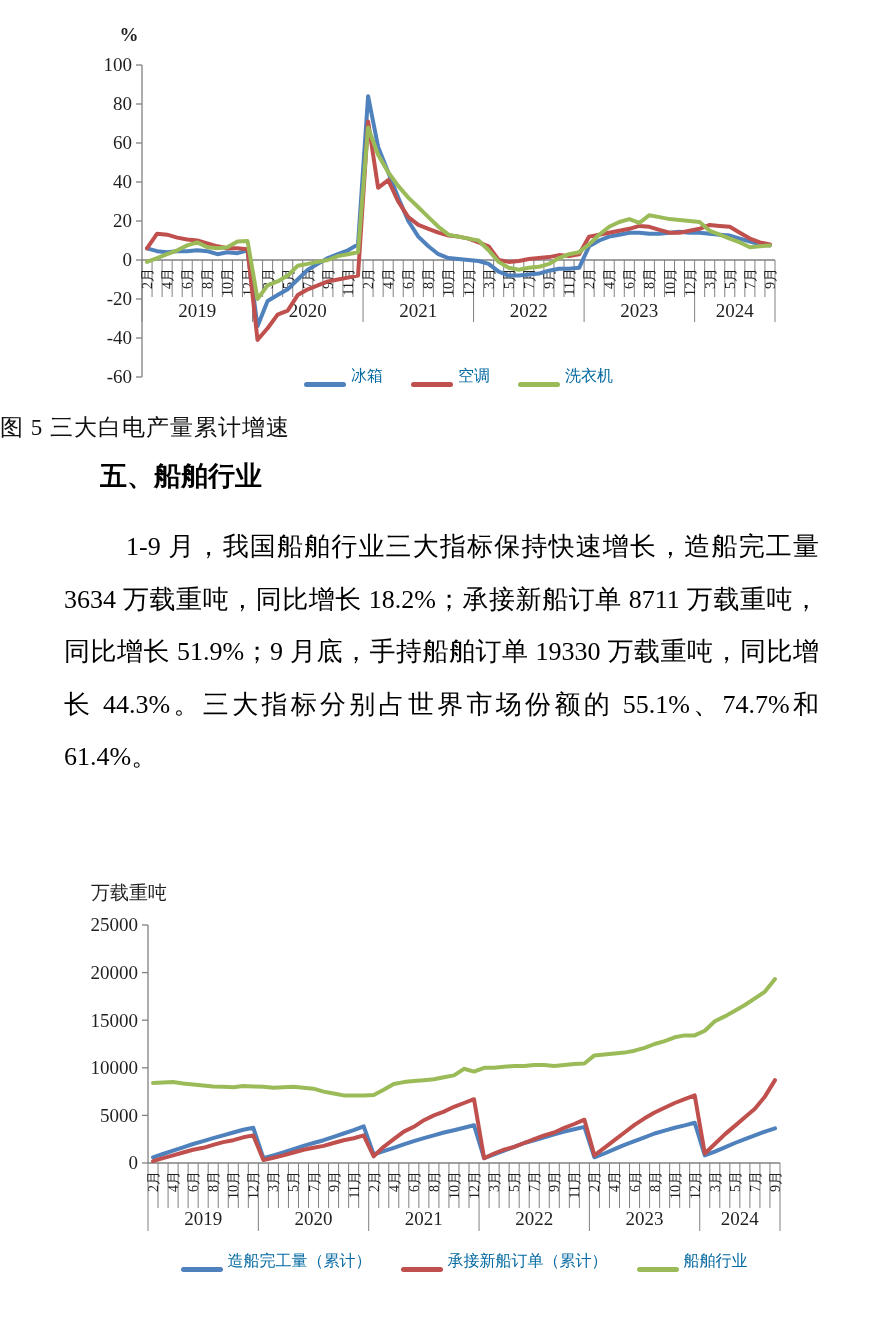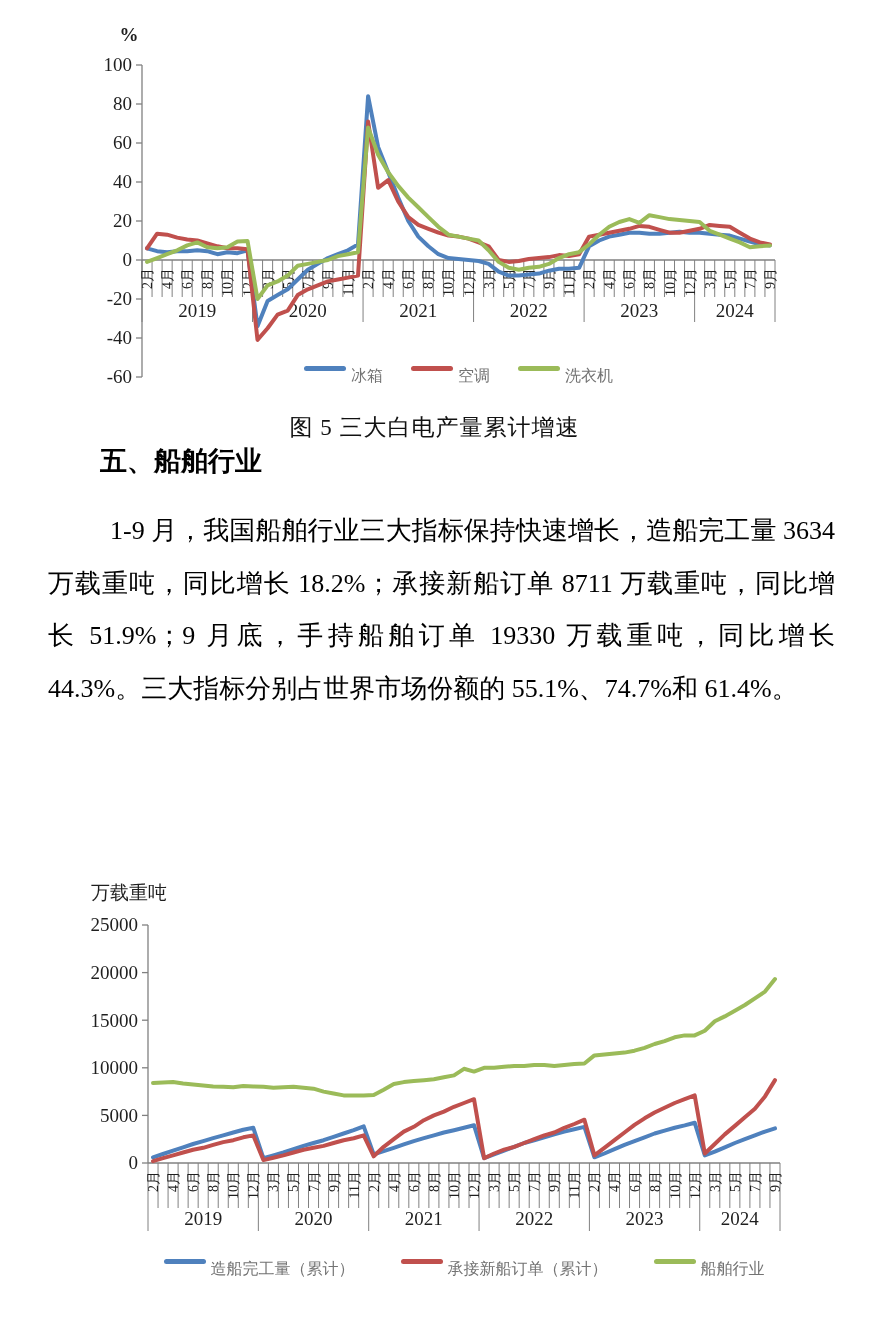--- a/index.html
+++ b/index.html
@@ -2,28 +2,28 @@
 <html><head>
 <meta charset="utf-8">
 <style>
   html,body{margin:0;padding:0;background:#ffffff;}
   .page{position:relative;width:869px;height:1323px;background:#ffffff;overflow:hidden;
         font-family:"Liberation Serif","DejaVu Serif",serif;color:#1a1a1a;}
   .chart-block{position:absolute;}
   .chart-svg{display:block;}
   .chart-svg text{font-family:"Liberation Serif","DejaVu Serif",serif;fill:#1f1f1f;}
   .legend{position:absolute;display:flex;justify-content:center;align-items:center;}
-  .legend-item{display:flex;align-items:flex-start;white-space:nowrap;font-size:16px;color:#737373;}
+  .legend-item{display:flex;align-items:flex-end;white-space:nowrap;font-size:16px;color:#0369a1;}
   .swatch{display:inline-block;width:42px;height:5px;border-radius:2.5px;margin-right:5px;}
-  .fig-caption{position:absolute;left:0;width:869px;text-align:center;font-size:23px;
+  .fig-caption{position:absolute;left:0;width:869px;text-align:left;font-size:23px;
                letter-spacing:1px;color:#111;}
   .section-heading{position:absolute;font-family:"Liberation Sans","DejaVu Sans",sans-serif;
                    font-weight:bold;font-size:27px;color:#000;}
   .body-text{position:absolute;left:48px;top:505px;width:787px;}
-  .body-text p{margin:0;font-size:26px;line-height:52.5px;text-align:justify;
+  .body-text p{margin:16px;font-size:26px;line-height:52.5px;text-align:justify;
                text-indent:62px;color:#000;}
 </style>
 </head>
 <body>
 
 <div class="page">
 
   <div class="chart-block" style="left:55px;top:15px;width:760px;height:368px;">
     <svg id="fig5-svg" class="chart-svg" width="760" height="368" viewBox="0 0 760 368">
         <line x1="87" y1="50" x2="87" y2="362" stroke="#808080" stroke-width="1.3"></line>
@@ -164,21 +164,21 @@
       </span>
       <span class="legend-item">
         <span class="swatch" style="background: rgb(155, 187, 89);"></span>
         <span>洗衣机</span>
       </span>
     </div>
   </div>
 
   <div class="fig-caption" style="top:412px;">图 5  三大白电产量累计增速</div>
 
-  <div class="section-heading" style="left:100px;top:443px;">五、船舶行业</div>
+  <div class="section-heading" style="left:100px;top:458px;">五、船舶行业</div>
 
   <div class="body-text">
     <p>1-9 月，我国船舶行业三大指标保持快速增长，造船完工量 3634 万载重吨，同比增长 18.2%；承接新船订单 8711 万载重吨，同比增长 51.9%；9 月底，手持船舶订单 19330 万载重吨，同比增长 44.3%。三大指标分别占世界市场份额的 55.1%、74.7%和 61.4%。</p>
   </div>
 
   <div class="chart-block" style="left:55px;top:875px;width:760px;height:400px;">
     <svg id="fig6-svg" class="chart-svg" width="760" height="360" viewBox="0 0 760 360">
         <line x1="93" y1="50" x2="93" y2="288" stroke="#808080" stroke-width="1.3"></line>
         <line x1="87" y1="288" x2="93" y2="288" stroke="#808080" stroke-width="1.3"></line>
         <text x="83" y="288" dy="0.34em" text-anchor="end" font-size="19">0</text>
@@ -293,21 +293,21 @@
         <text x="258.5238095238095" y="350" text-anchor="middle" font-size="19">2020</text>
         <text x="368.8730158730159" y="350" text-anchor="middle" font-size="19">2021</text>
         <text x="479.22222222222223" y="350" text-anchor="middle" font-size="19">2022</text>
         <text x="589.5714285714286" y="350" text-anchor="middle" font-size="19">2023</text>
         <text x="684.8730158730159" y="350" text-anchor="middle" font-size="19">2024</text>
         <polyline points="98.0,282.3 108.0,279.0 118.1,275.6 128.1,272.3 138.1,269.0 148.2,266.1 158.2,263.2 168.2,260.4 178.3,257.5 188.3,254.7 198.3,252.8 208.4,283.2 218.4,280.4 228.4,277.5 238.5,274.2 248.5,270.9 258.5,268.0 268.6,265.2 278.6,261.8 288.6,258.5 298.7,255.2 308.7,251.3 318.7,279.4 328.7,276.1 338.8,272.8 348.8,269.4 358.8,266.1 368.9,263.2 378.9,260.4 388.9,257.5 399.0,255.2 409.0,252.8 419.0,250.2 429.1,283.2 439.1,279.4 449.1,275.6 459.2,271.8 469.2,268.0 479.2,265.2 489.3,262.3 499.3,259.4 509.3,256.6 519.3,254.2 529.4,251.9 539.4,282.3 549.4,278.5 559.5,274.2 569.5,269.9 579.5,266.1 589.6,262.3 599.6,258.5 609.6,255.6 619.7,252.8 629.7,250.4 639.7,247.7 649.8,280.4 659.8,276.6 669.8,272.3 679.9,268.0 689.9,264.2 699.9,260.4 710.0,256.6 720.0,253.4" fill="none" stroke="#4F81BD" stroke-width="4" stroke-linejoin="round" stroke-linecap="round"></polyline>
         <polyline points="98.0,286.1 108.0,283.2 118.1,280.4 128.1,277.5 138.1,274.7 148.2,272.8 158.2,269.9 168.2,267.1 178.3,265.2 188.3,262.3 198.3,260.4 208.4,285.1 218.4,282.8 228.4,280.4 238.5,277.5 248.5,274.7 258.5,272.8 268.6,270.9 278.6,268.0 288.6,265.2 298.7,263.2 308.7,260.4 318.7,281.3 328.7,271.8 338.8,264.2 348.8,256.6 358.8,251.8 368.9,245.2 378.9,240.4 388.9,236.6 399.0,231.8 409.0,228.0 419.0,224.2 429.1,283.2 439.1,278.5 449.1,274.7 459.2,271.8 469.2,268.0 479.2,264.2 489.3,260.4 499.3,257.5 509.3,252.8 519.3,249.0 529.4,244.7 539.4,280.4 549.4,272.8 559.5,265.2 569.5,257.5 579.5,249.9 589.6,243.3 599.6,237.5 609.6,232.8 619.7,228.0 629.7,224.2 639.7,220.4 649.8,278.5 659.8,269.0 669.8,259.4 679.9,250.9 689.9,242.3 699.9,233.7 710.0,221.4 720.0,205.1" fill="none" stroke="#C0504D" stroke-width="4" stroke-linejoin="round" stroke-linecap="round"></polyline>
         <polyline points="98.0,208.0 108.0,207.6 118.1,207.1 128.1,208.5 138.1,209.5 148.2,210.4 158.2,211.4 168.2,211.8 178.3,212.3 188.3,210.9 198.3,211.4 208.4,211.8 218.4,212.8 228.4,212.3 238.5,211.8 248.5,212.8 258.5,213.7 268.6,216.6 278.6,218.5 288.6,220.4 298.7,220.4 308.7,220.4 318.7,219.9 328.7,214.7 338.8,209.0 348.8,207.1 358.8,206.1 368.9,205.2 378.9,204.2 388.9,202.3 399.0,200.4 409.0,193.8 419.0,196.6 429.1,192.8 439.1,192.8 449.1,191.8 459.2,190.9 469.2,190.9 479.2,189.9 489.3,189.9 499.3,190.9 509.3,189.9 519.3,189.0 529.4,188.5 539.4,180.4 549.4,179.5 559.5,178.5 569.5,177.6 579.5,175.7 589.6,172.8 599.6,169.0 609.6,166.1 619.7,162.3 629.7,160.4 639.7,160.4 649.8,155.7 659.8,146.2 669.8,141.4 679.9,135.7 689.9,130.0 699.9,123.3 710.0,116.6 720.0,104.0" fill="none" stroke="#9BBB59" stroke-width="4" stroke-linejoin="round" stroke-linecap="round"></polyline>
         <text x="36" y="24" text-anchor="start" font-size="19">万载重吨</text>
       </svg>
-    <div class="legend" style="left:93px;right:35px;top:384px;gap:46px;">
+    <div class="legend" style="left:93px;right:35px;top:376px;gap:29px;">
       <span class="legend-item">
         <span class="swatch" style="background: rgb(79, 129, 189);"></span>
         <span>造船完工量（累计）</span>
       </span>
       <span class="legend-item">
         <span class="swatch" style="background: rgb(192, 80, 77);"></span>
         <span>承接新船订单（累计）</span>
       </span>
       <span class="legend-item">
         <span class="swatch" style="background: rgb(155, 187, 89);"></span>

